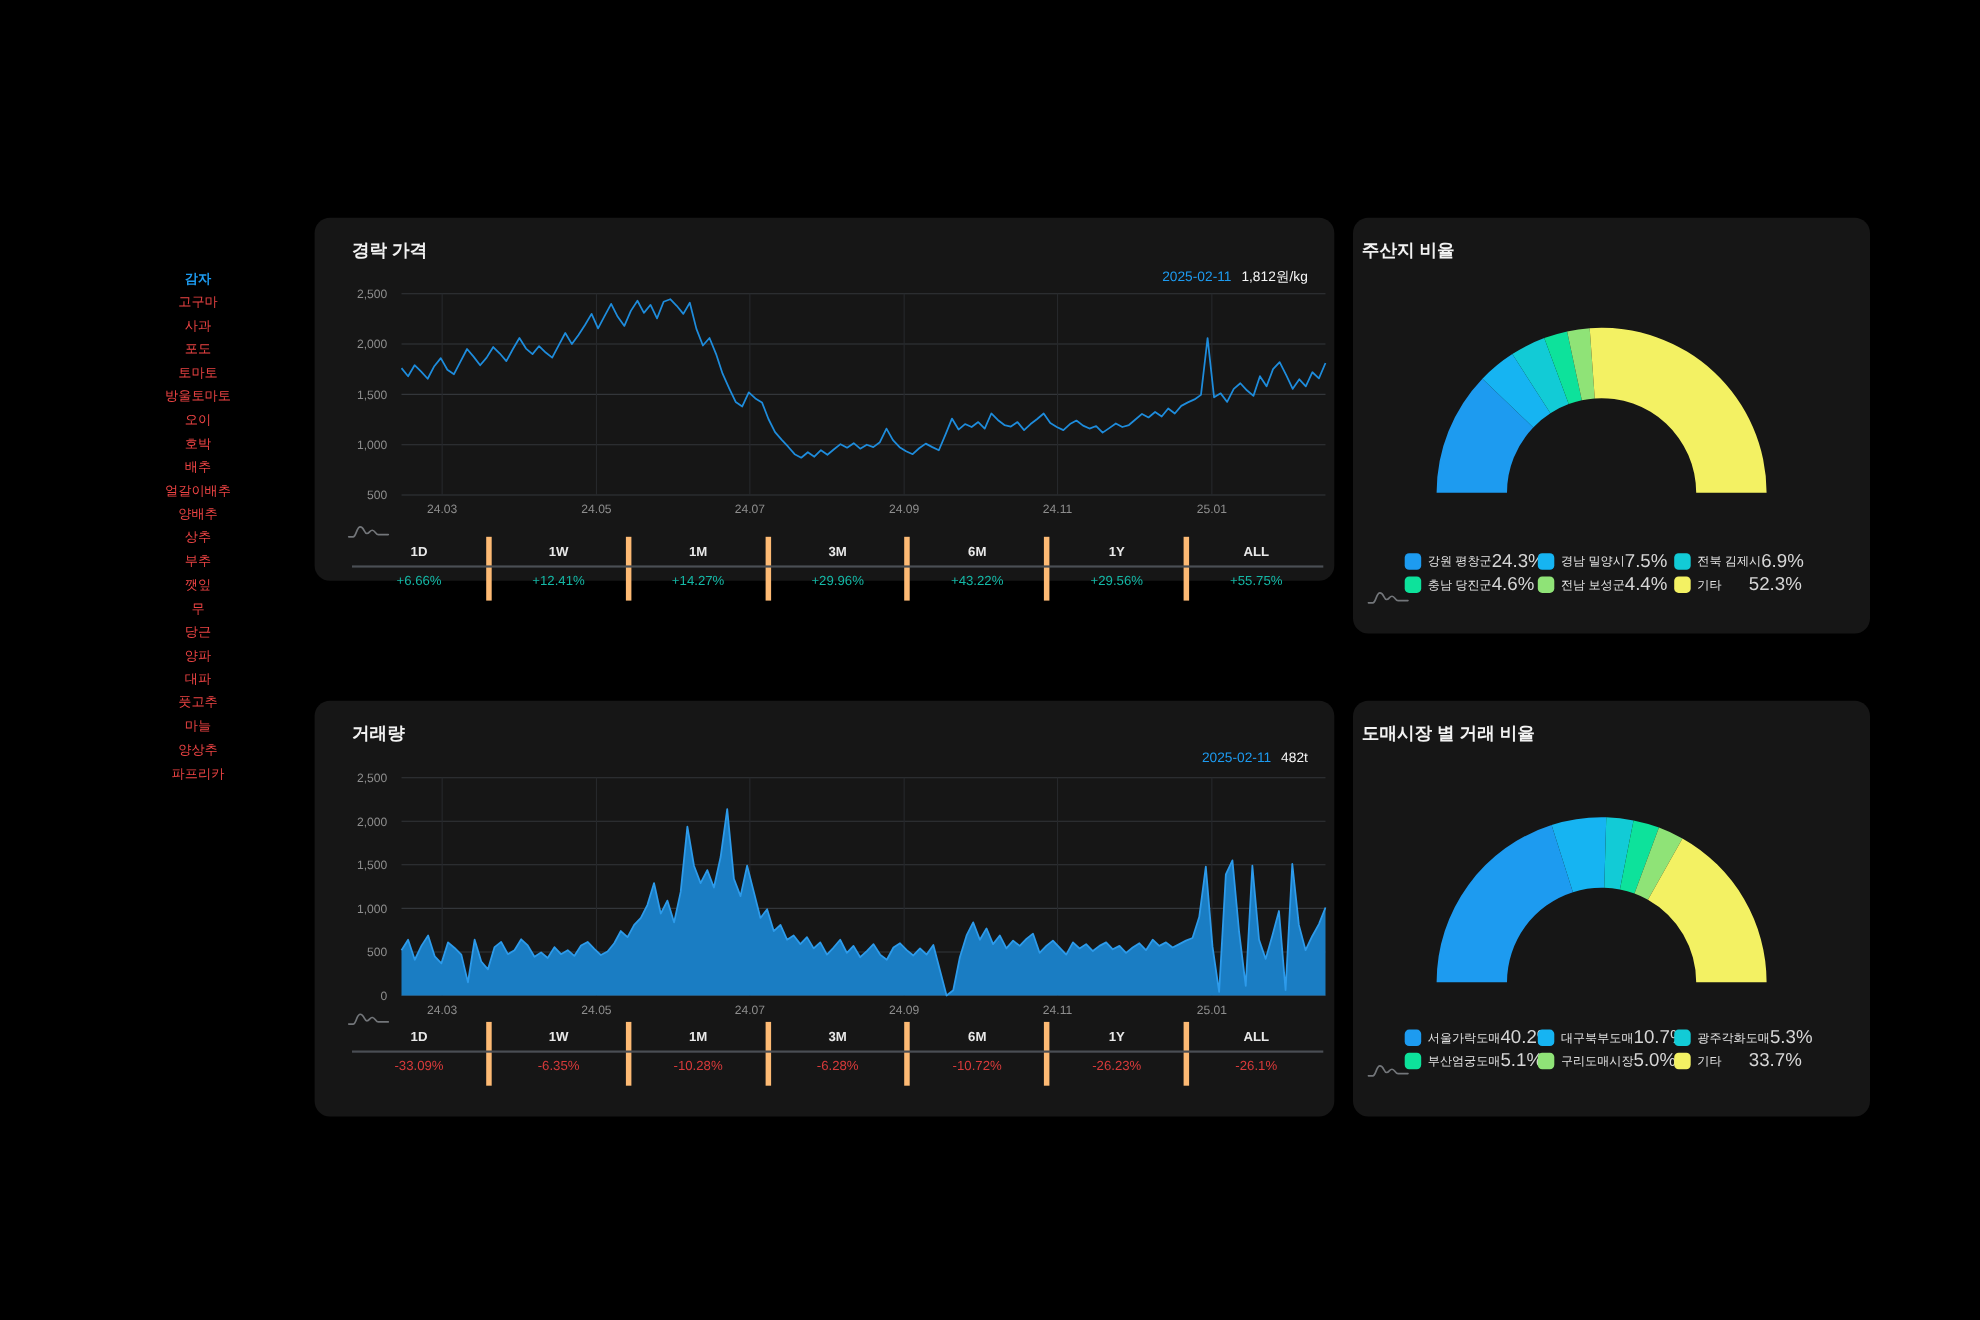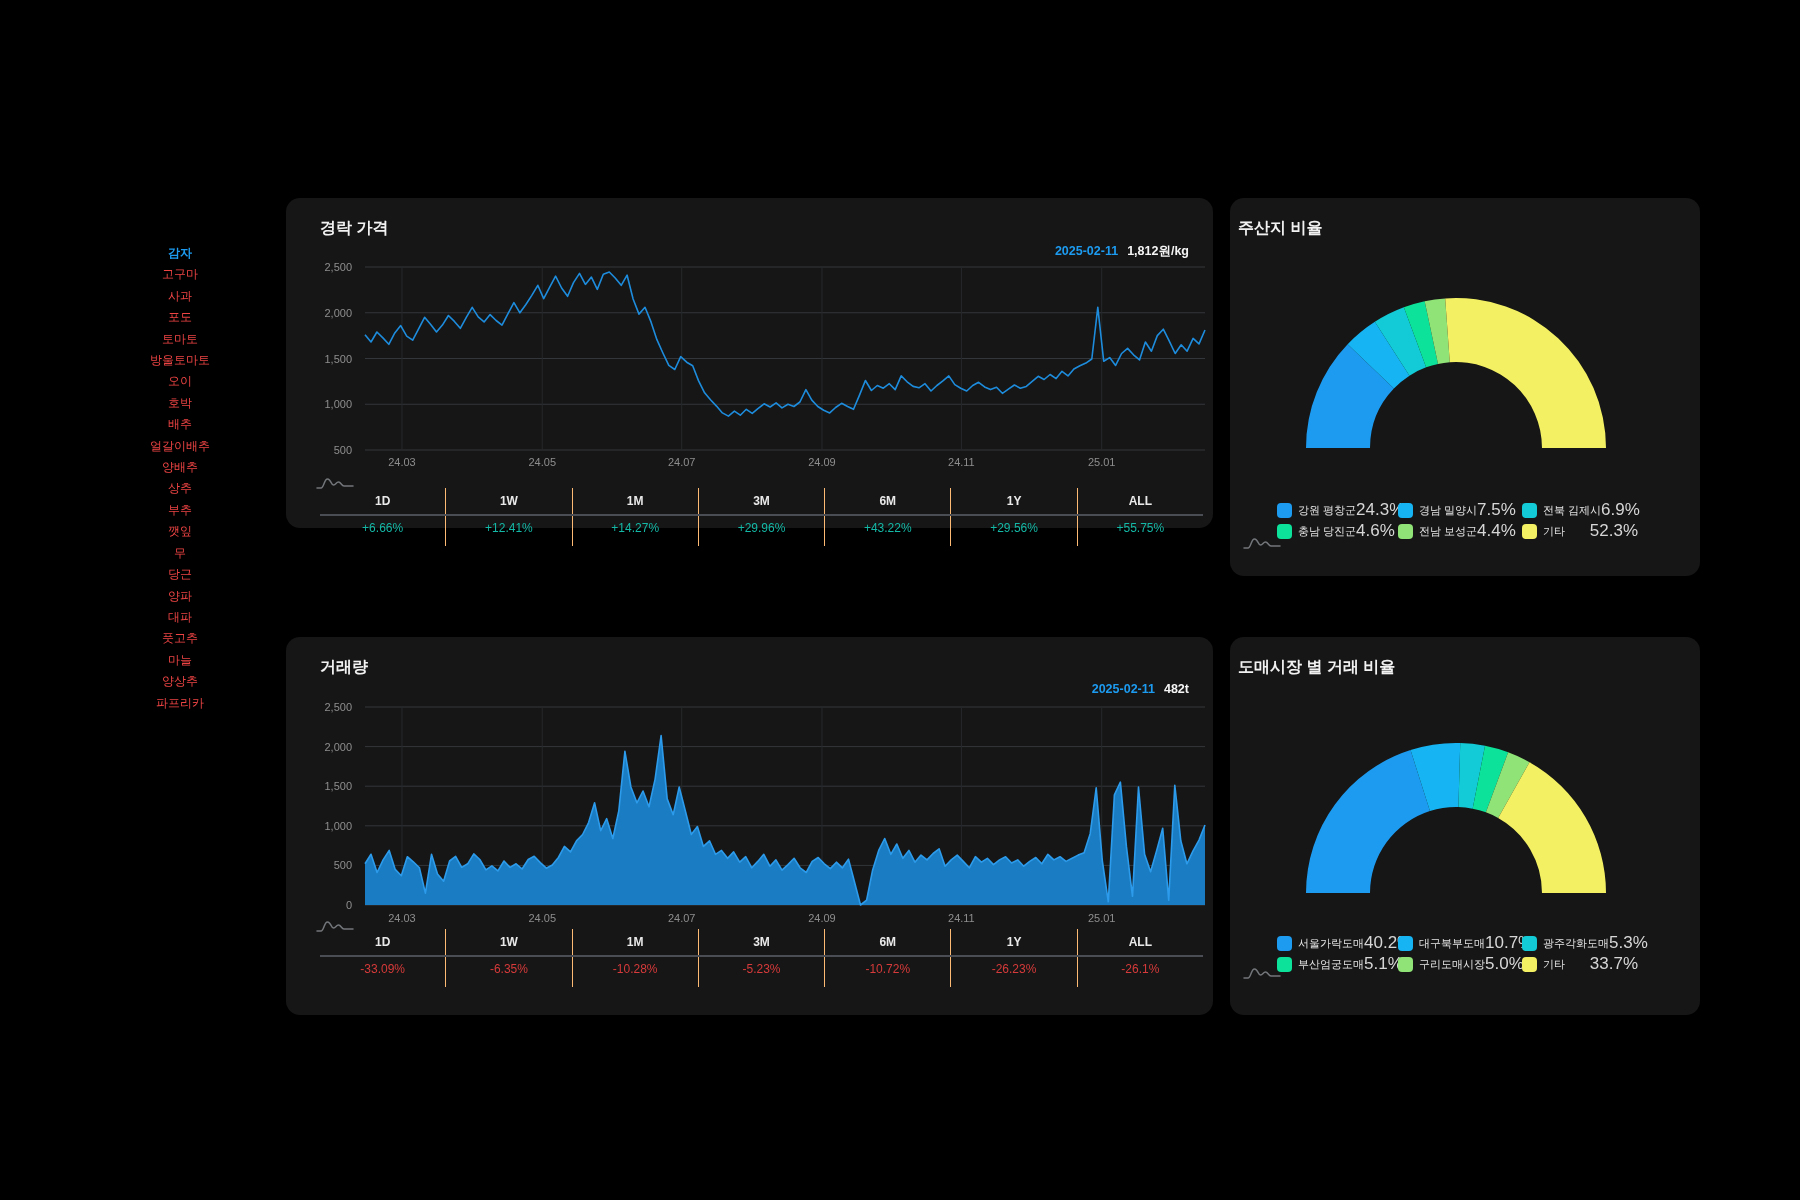--- a/index.html
+++ b/index.html
@@ -1,27 +1,27 @@
 <!DOCTYPE html>
 <html><head>
 <meta charset="utf-8">
 <style>
   html,body{margin:0;padding:0;background:#000;}
   .stage{position:relative;width:1800px;height:1200px;background:#000;overflow:hidden;
          font-family:"Liberation Sans","DejaVu Sans",sans-serif;}
   .panel{position:absolute;background:#161616;border-radius:14px;}
   .ptitle{position:absolute;left:34px;top:20px;font-size:16px;font-weight:bold;color:#f2f2f2;}
   .panel.small .ptitle{left:8px;}
-  .hdr{position:absolute;right:24px;top:45px;font-size:12.5px;font-weight:bold;white-space:nowrap;}
+  .hdr{position:absolute;right:24px;top:45px;font-size:12.5px;font-weight:normal;white-space:nowrap;}
   .hdr .d{color:#1d9bf0;margin-right:9px;}
   .hdr .v{color:#f5f5f5;}
   svg.chart{position:absolute;left:0;top:0;display:block;}
   .periods{position:absolute;left:34px;width:883px;height:58px;display:flex;}
   .pcol{flex:1;text-align:center;position:relative;cursor:pointer;}
-  .pcol + .pcol{border-left:1px solid #fdba74;}
+  .pcol + .pcol{border-left:5px solid #fdba74;}
   .plabel{margin-top:6px;font-size:12px;font-weight:bold;color:#e9e9e9;}
   .ppct{margin-top:13px;font-size:12px;font-weight:500;}
   .green{color:#14b8a6;}
   .red{color:#d73a3a;}
   .pdivider{position:absolute;left:0;right:0;top:26px;height:2px;background:#4a4e54;}
   .sidebar{position:absolute;left:120px;top:243px;width:120px;text-align:center;}
   .sbitem{display:block;font-size:12px;line-height:21.4px;color:#ef4444;cursor:pointer;}
   .sbitem.active{color:#1d9bf0;font-weight:bold;}
   .legend{position:absolute;left:47px;display:grid;grid-template-columns:121px 124px 128px;row-gap:5px;}
   .litem{display:flex;align-items:center;height:16px;}
@@ -217,21 +217,21 @@
         <div class="pcol">
           <div class="plabel">1W</div>
           <div class="ppct red">-6.35%</div>
         </div>
         <div class="pcol">
           <div class="plabel">1M</div>
           <div class="ppct red">-10.28%</div>
         </div>
         <div class="pcol">
           <div class="plabel">3M</div>
-          <div class="ppct red">-5.23%</div>
+          <div class="ppct red">-6.28%</div>
         </div>
         <div class="pcol">
           <div class="plabel">6M</div>
           <div class="ppct red">-10.72%</div>
         </div>
         <div class="pcol">
           <div class="plabel">1Y</div>
           <div class="ppct red">-26.23%</div>
         </div>
         <div class="pcol">

